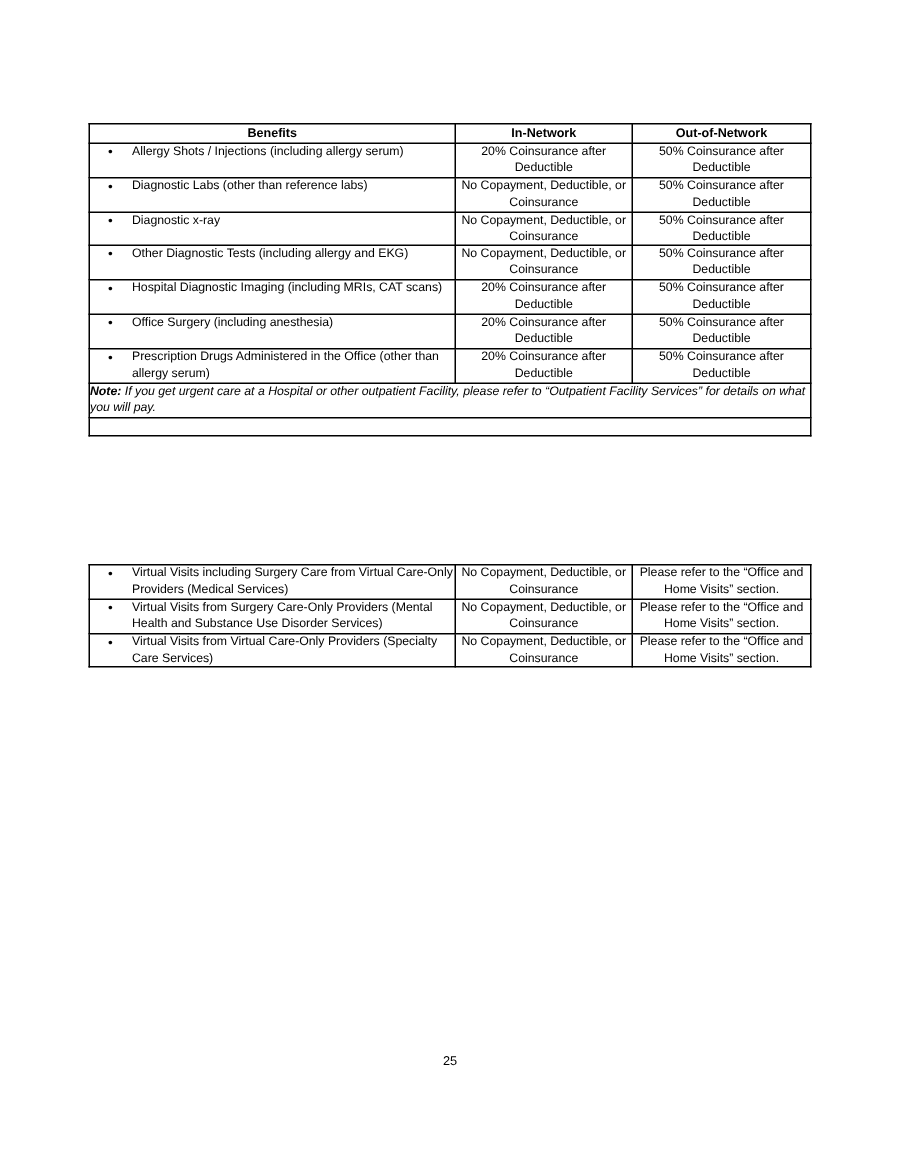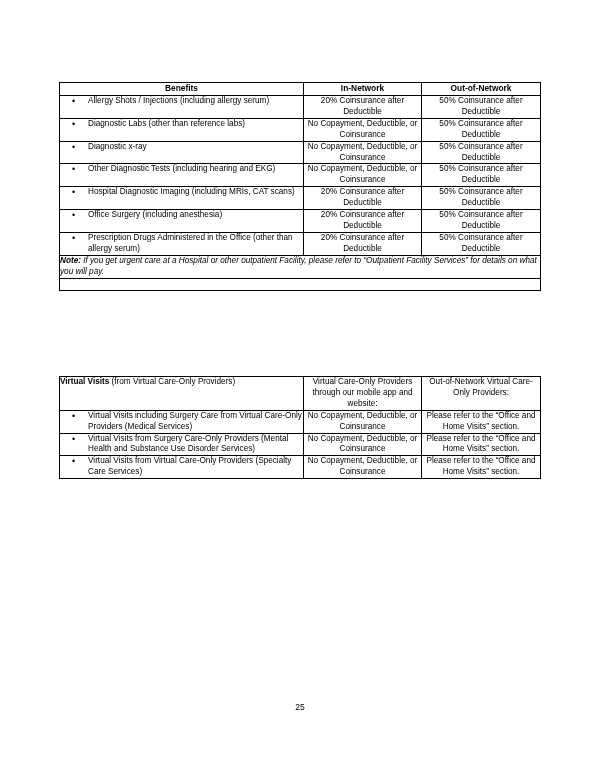--- a/index.html
+++ b/index.html
@@ -164,21 +164,21 @@
           </span>
         </td>
         <td class="cell-net">No Copayment, Deductible, or Coinsurance</td>
         <td class="cell-net">50% Coinsurance after Deductible</td>
       </tr>
 
       <tr>
         <td class="cell-benefit">
           <span class="bullet-row">
             <span class="bullet">•</span>
-            <span>Other Diagnostic Tests (including hearing and EKG)</span>
+            <span>Other Diagnostic Tests (including allergy and EKG)</span>
           </span>
         </td>
         <td class="cell-net">No Copayment, Deductible, or Coinsurance</td>
         <td class="cell-net">50% Coinsurance after Deductible</td>
       </tr>
 
       <tr>
         <td class="cell-benefit">
           <span class="bullet-row">
             <span class="bullet">•</span>
@@ -221,25 +221,20 @@
     </tbody>
   </table>
 
   <table class="benefit-table" id="table-two">
     <colgroup>
       <col class="c-benefit">
       <col class="c-in">
       <col class="c-out">
     </colgroup>
     <tbody>
-      <tr>
-        <td class="cell-vv-title"><b>Virtual Visits</b><span> (from Virtual Care-Only Providers)</span></td>
-        <td class="cell-net">Virtual Care-Only Providers through our mobile app and website:</td>
-        <td class="cell-net">Out-of-Network Virtual Care-Only Providers:</td>
-      </tr>
 
       <tr>
         <td class="cell-benefit">
           <span class="bullet-row">
             <span class="bullet">•</span>
             <span>Virtual Visits including Surgery Care from Virtual Care-Only Providers (Medical Services)</span>
           </span>
         </td>
         <td class="cell-net">No Copayment, Deductible, or Coinsurance</td>
         <td class="cell-net">Please refer to the “Office and Home Visits” section.</td>

